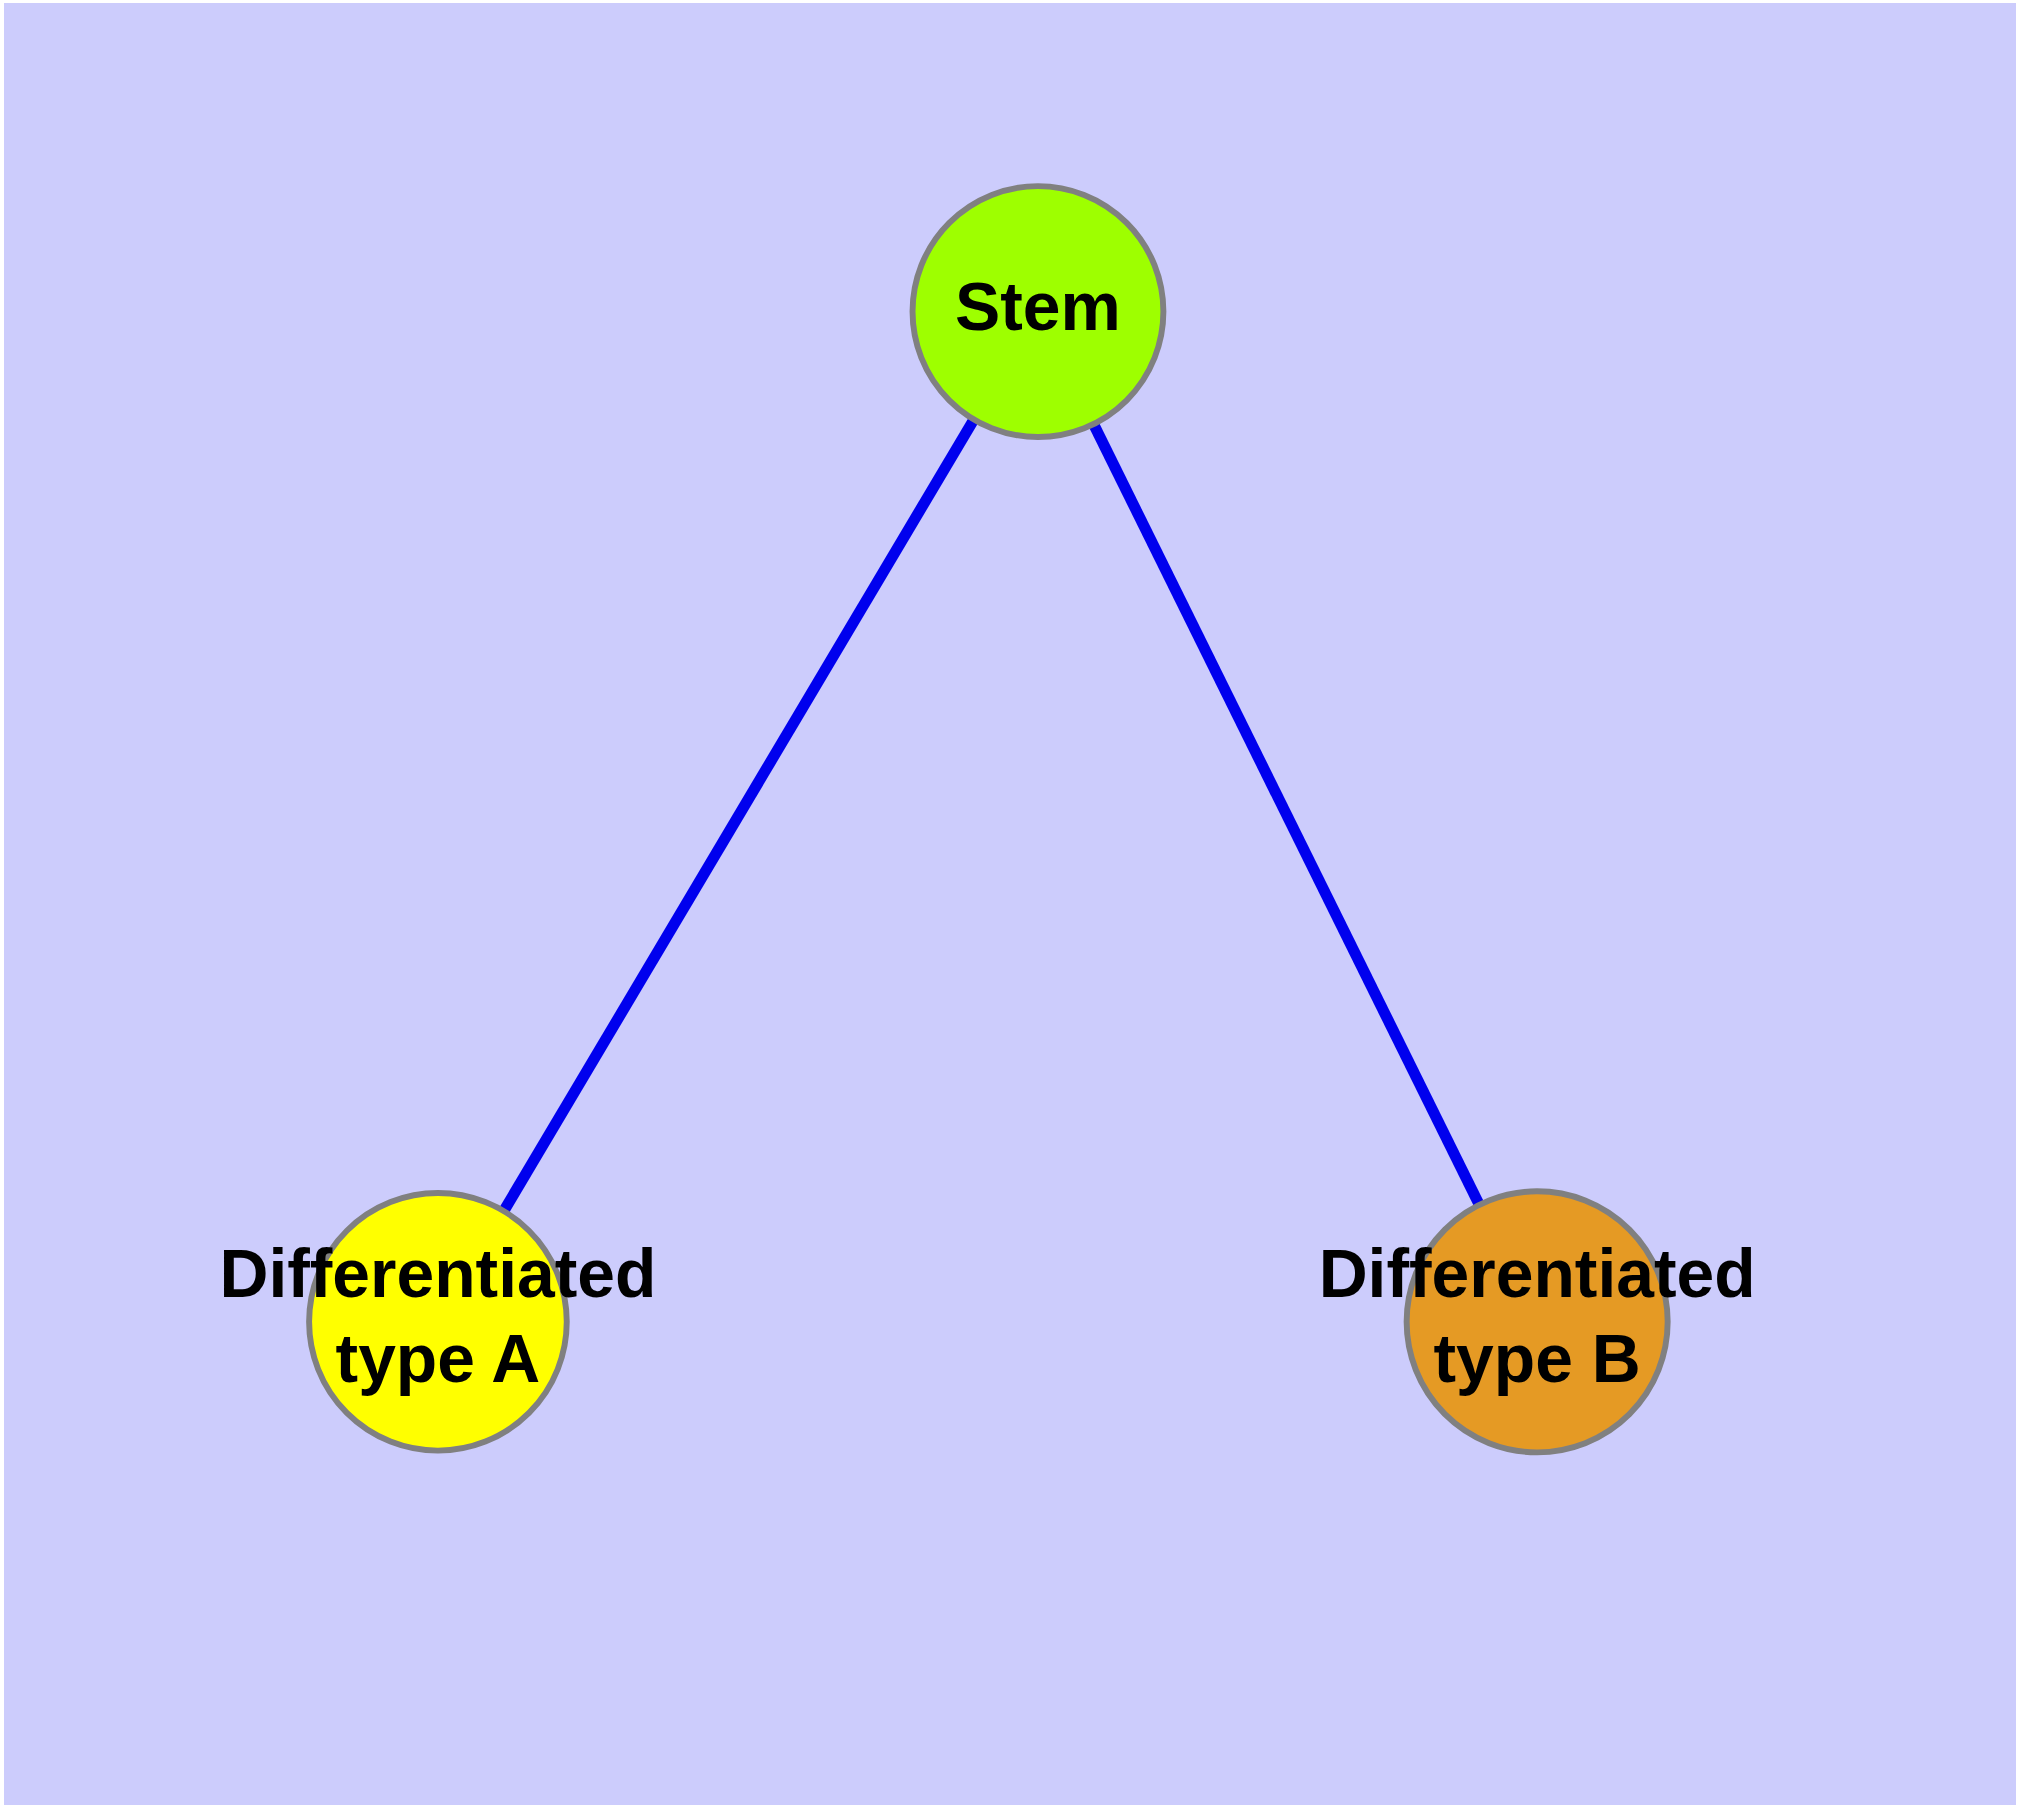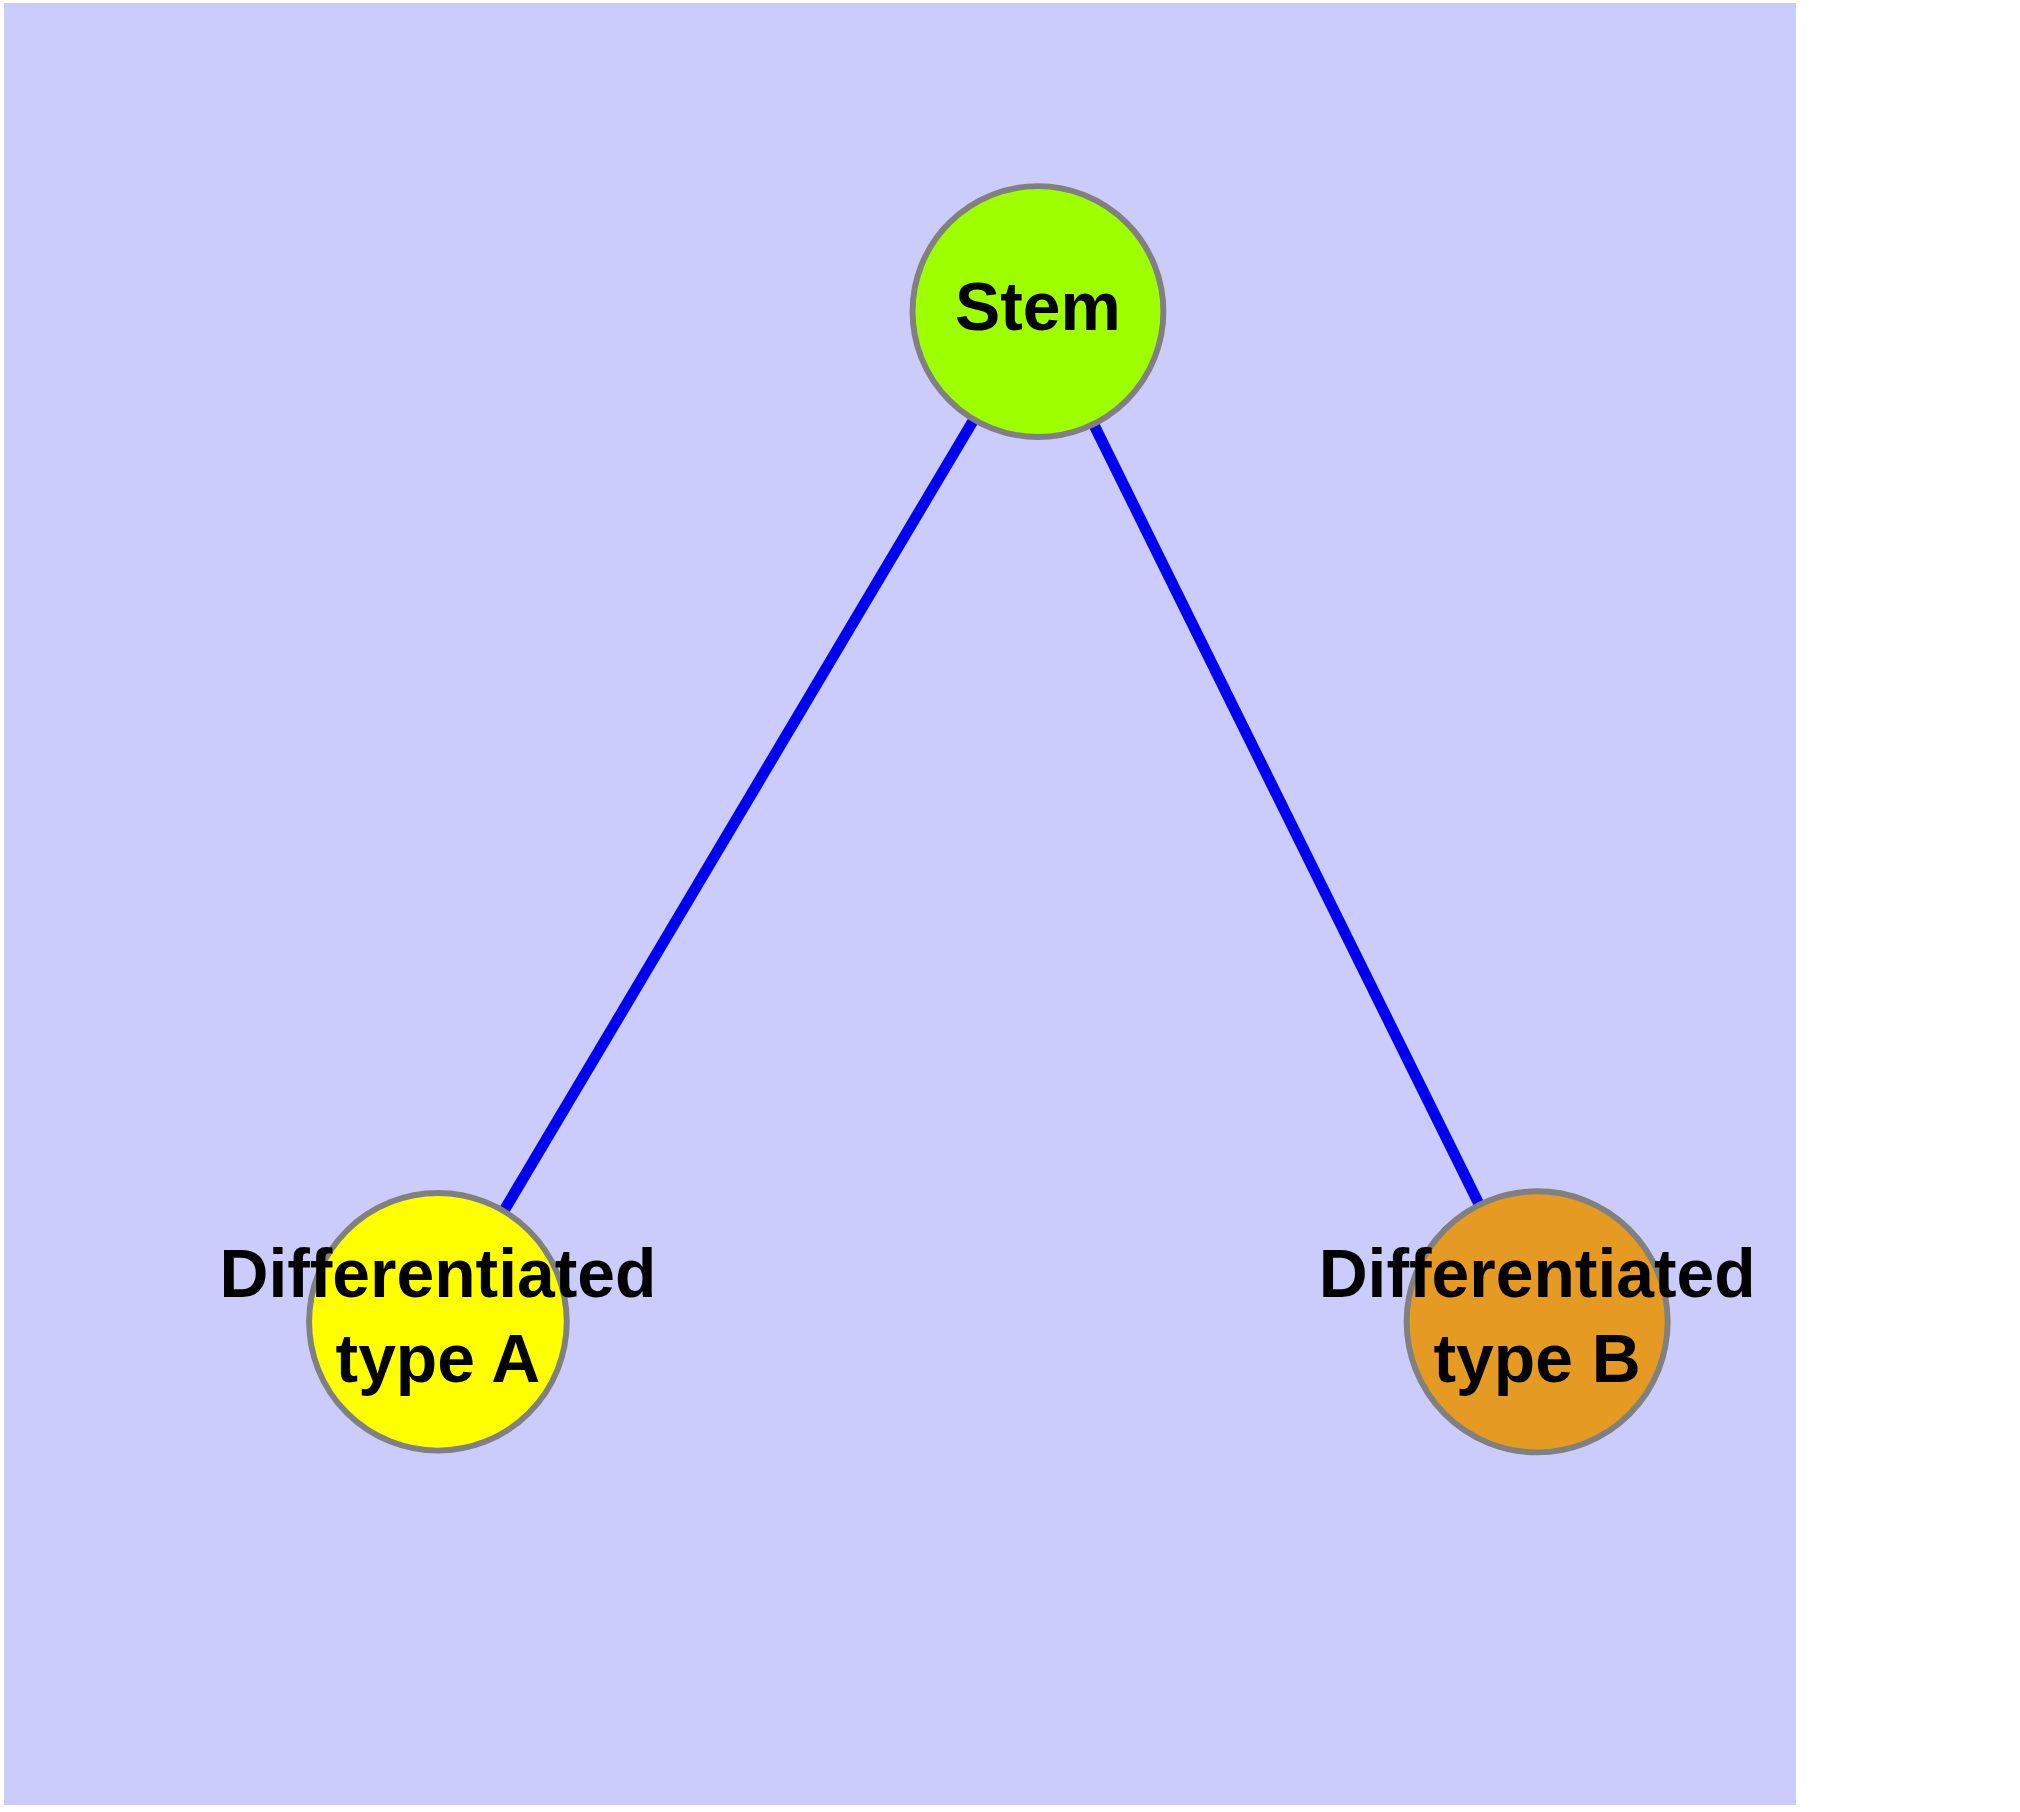--- a/index.html
+++ b/index.html
@@ -21,21 +21,21 @@
     width: 2021px;
     height: 1812px;
     background: #ffffff;
   }
 
   
   #plot-area {
     position: absolute;
     left: 4.2px;
     top: 3.4px;
-    width: 1792px;
+    width: 2012px;
     height: 1802px;
     background: #ccccfc;
     overflow: hidden;
   }
 
   #graph-svg {
     position: absolute;
     left: 0;
     top: 0;
     width: 2012px;

